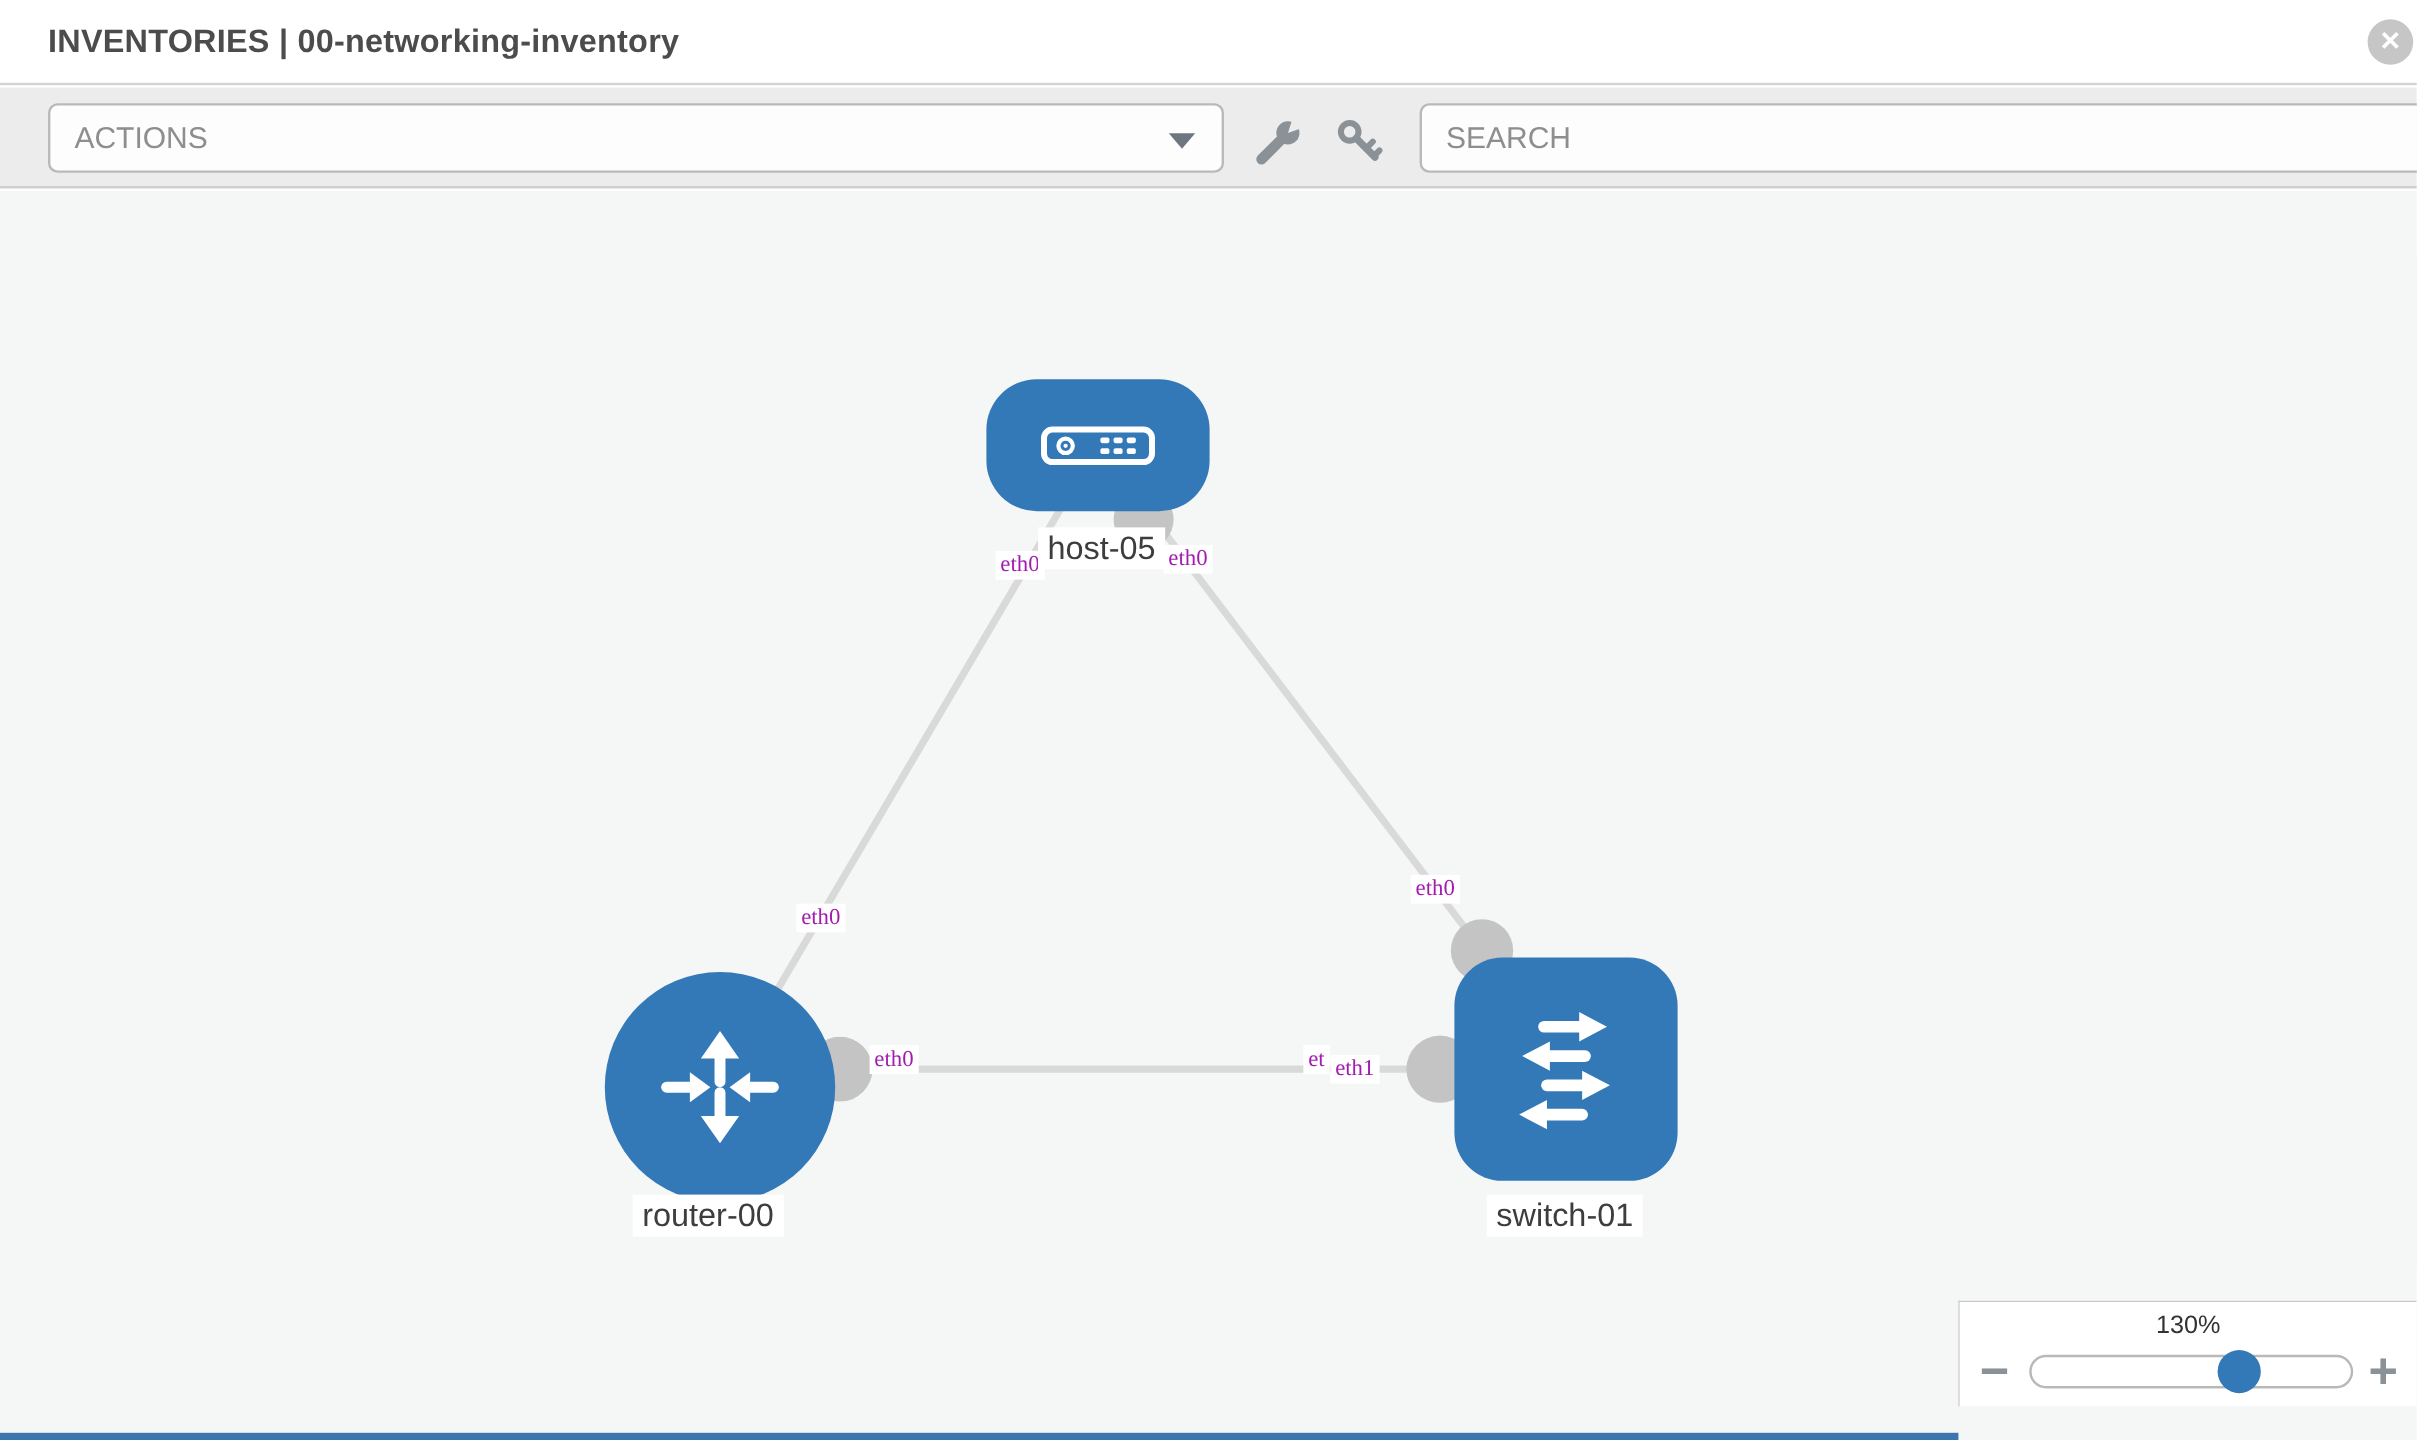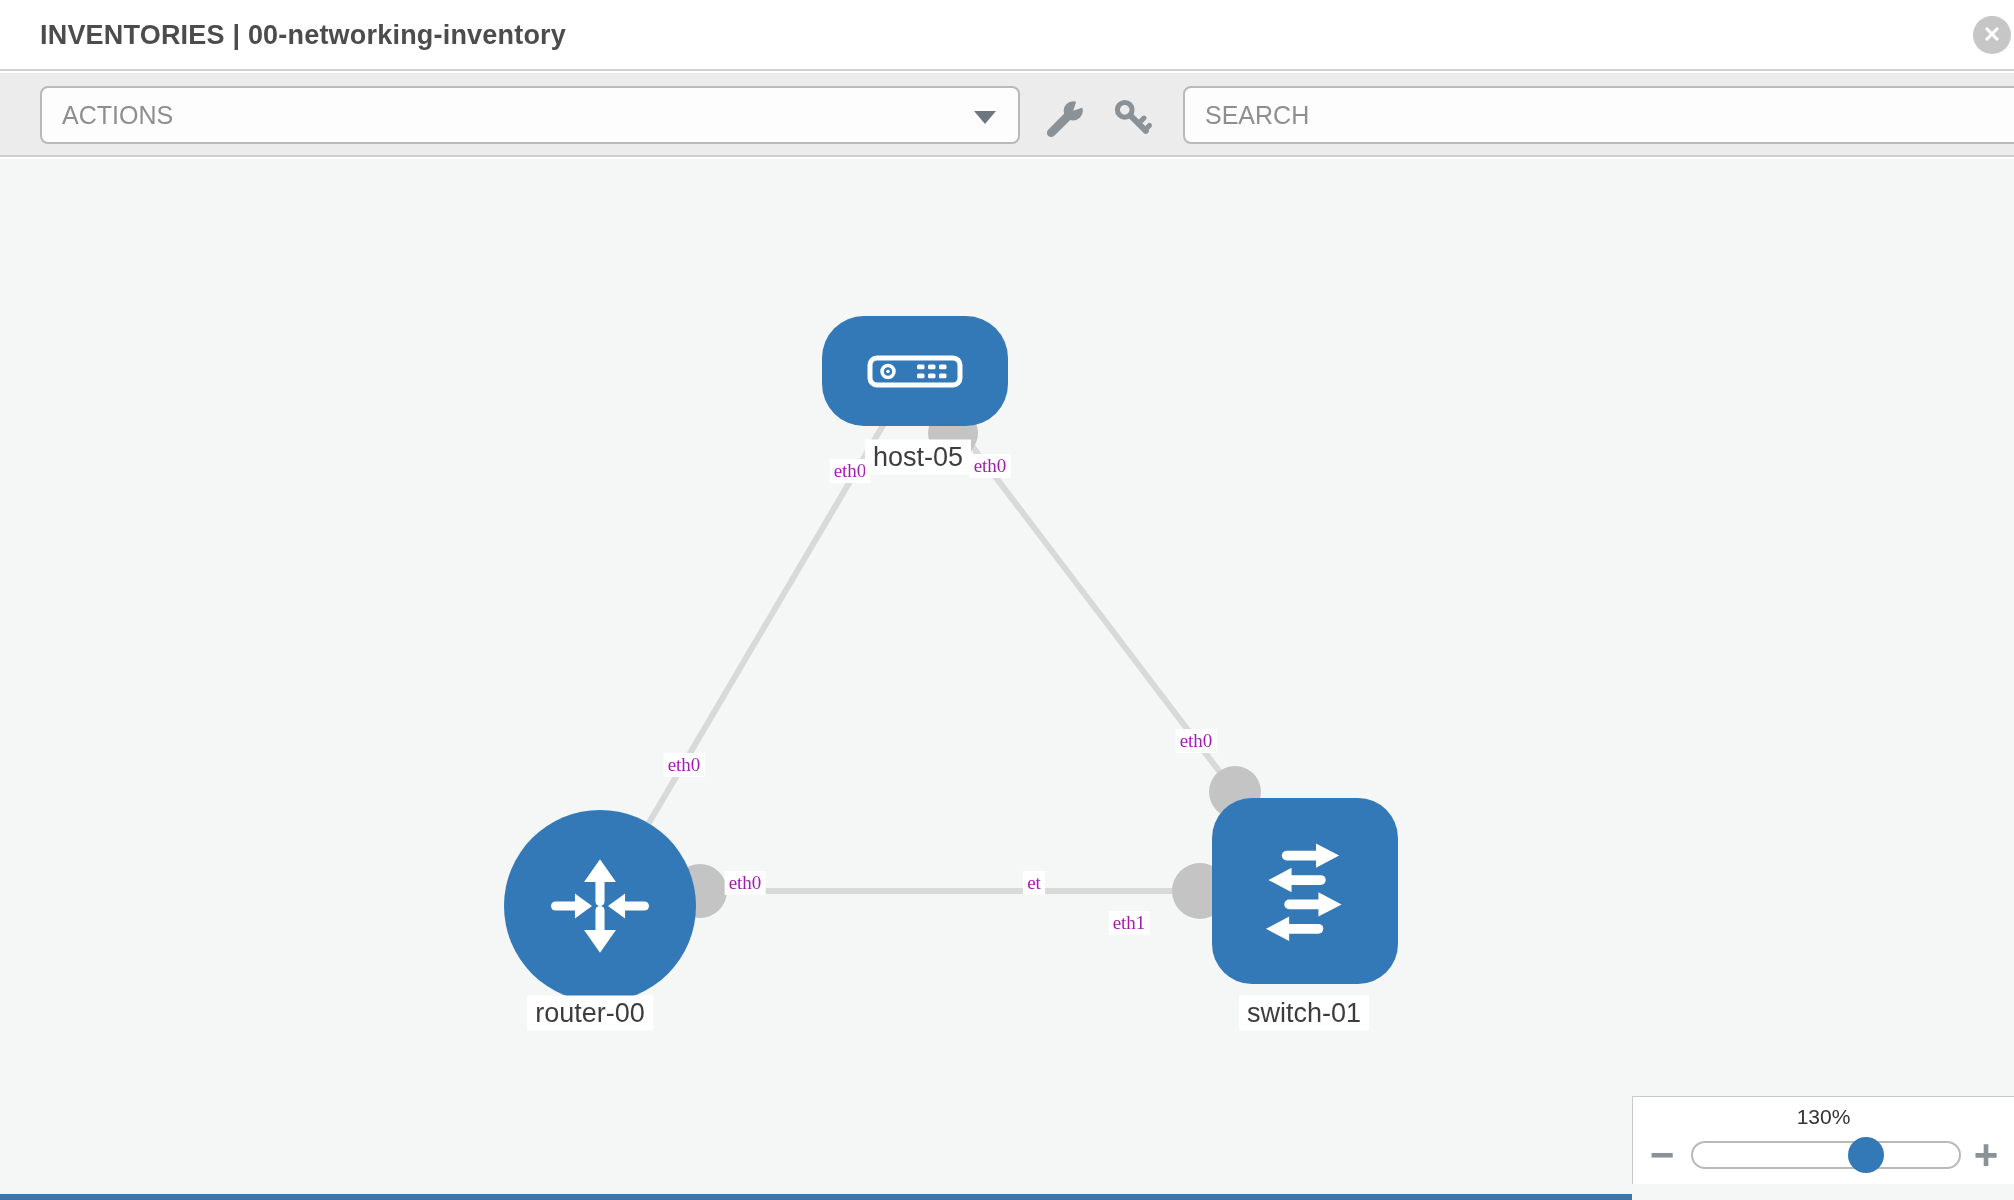--- a/index.html
+++ b/index.html
@@ -43,21 +43,21 @@
   .node-router { left:504px;  top:651px; width:192px; height:192px; border-radius:50%; }
   .node-switch { left:1212px; top:639px; width:186px; height:186px; border-radius:40px; }
 
   .node-label { position:absolute; transform:translate(-50%,-50%); background:#ffffff;
     color:#3d3d3d; font-size:27px; padding:2px 8px; white-space:nowrap; }
   .eth-label  { position:absolute; transform:translate(-50%,-50%); background:#ffffff;
     color:#a21caf; font-size:19px; padding:1px 4px; white-space:nowrap;font-family:Liberation Serif, serif; }
 
   
   .zoom-panel { position:absolute; left:1632px; top:925px; width:382px; height:88px;
-    background:#ffffff; border-top:1px solid #c9c9c9; border-left:1px solid #c9c9c9;margin-top:12px; }
+    background:#ffffff; border-top:1px solid #c9c9c9; border-left:1px solid #c9c9c9; }
   .zoom-level { position:absolute; top:8px; left:0; width:100%; text-align:center;
     font-size:21px; color:#333; }
   .zoom-btn { position:absolute; top:38px; width:34px; height:40px; background:none;
     border:none; color:#8a9197; font-size:42px; font-weight:bold; line-height:40px;
     text-align:center; cursor:pointer; padding:0; }
   .zoom-minus { left:12px; }
   .zoom-plus  { left:336px; }
   .zoom-track { position:absolute; left:58px; top:44px; width:270px; height:28px;
     background:#fff; border:2px solid #b9b9b9; border-radius:16px; cursor:pointer; }
   .zoom-thumb { position:absolute; left:155px; top:-6px; width:36px; height:36px;
@@ -166,22 +166,22 @@
           <line x1="61" y1="81" x2="35" y2="81"></line>
         </g>
       </svg>
     </div>
 
     <div class="eth-label" style="left:850px; top:312px;">eth0</div>
     <div class="eth-label" style="left:684px; top:606px;">eth0</div>
     <div class="eth-label" style="left:990px; top:307px;">eth0</div>
     <div class="eth-label" style="left:1196px; top:582px;">eth0</div>
     <div class="eth-label" style="left:745px; top:724px;">eth0</div>
-    <div class="eth-label" style="left:1034px; top:724px;">et</div>
-    <div class="eth-label" style="left:1129px; top:764px;">eth1</div>
+    <div class="eth-label" style="left:1097px; top:724px;">et</div>
+    <div class="eth-label" style="left:1129px; top:732px;">eth1</div>
 
     <div class="node-label" style="left:918px;  top:298px;">host-05</div>
     <div class="node-label" style="left:590px;  top:854px;">router-00</div>
     <div class="node-label" style="left:1304px; top:854px;">switch-01</div>
 
     <div class="zoom-panel">
       <div class="zoom-level">130%</div>
       <button class="zoom-btn zoom-minus">
         <span>−</span>
       </button>

